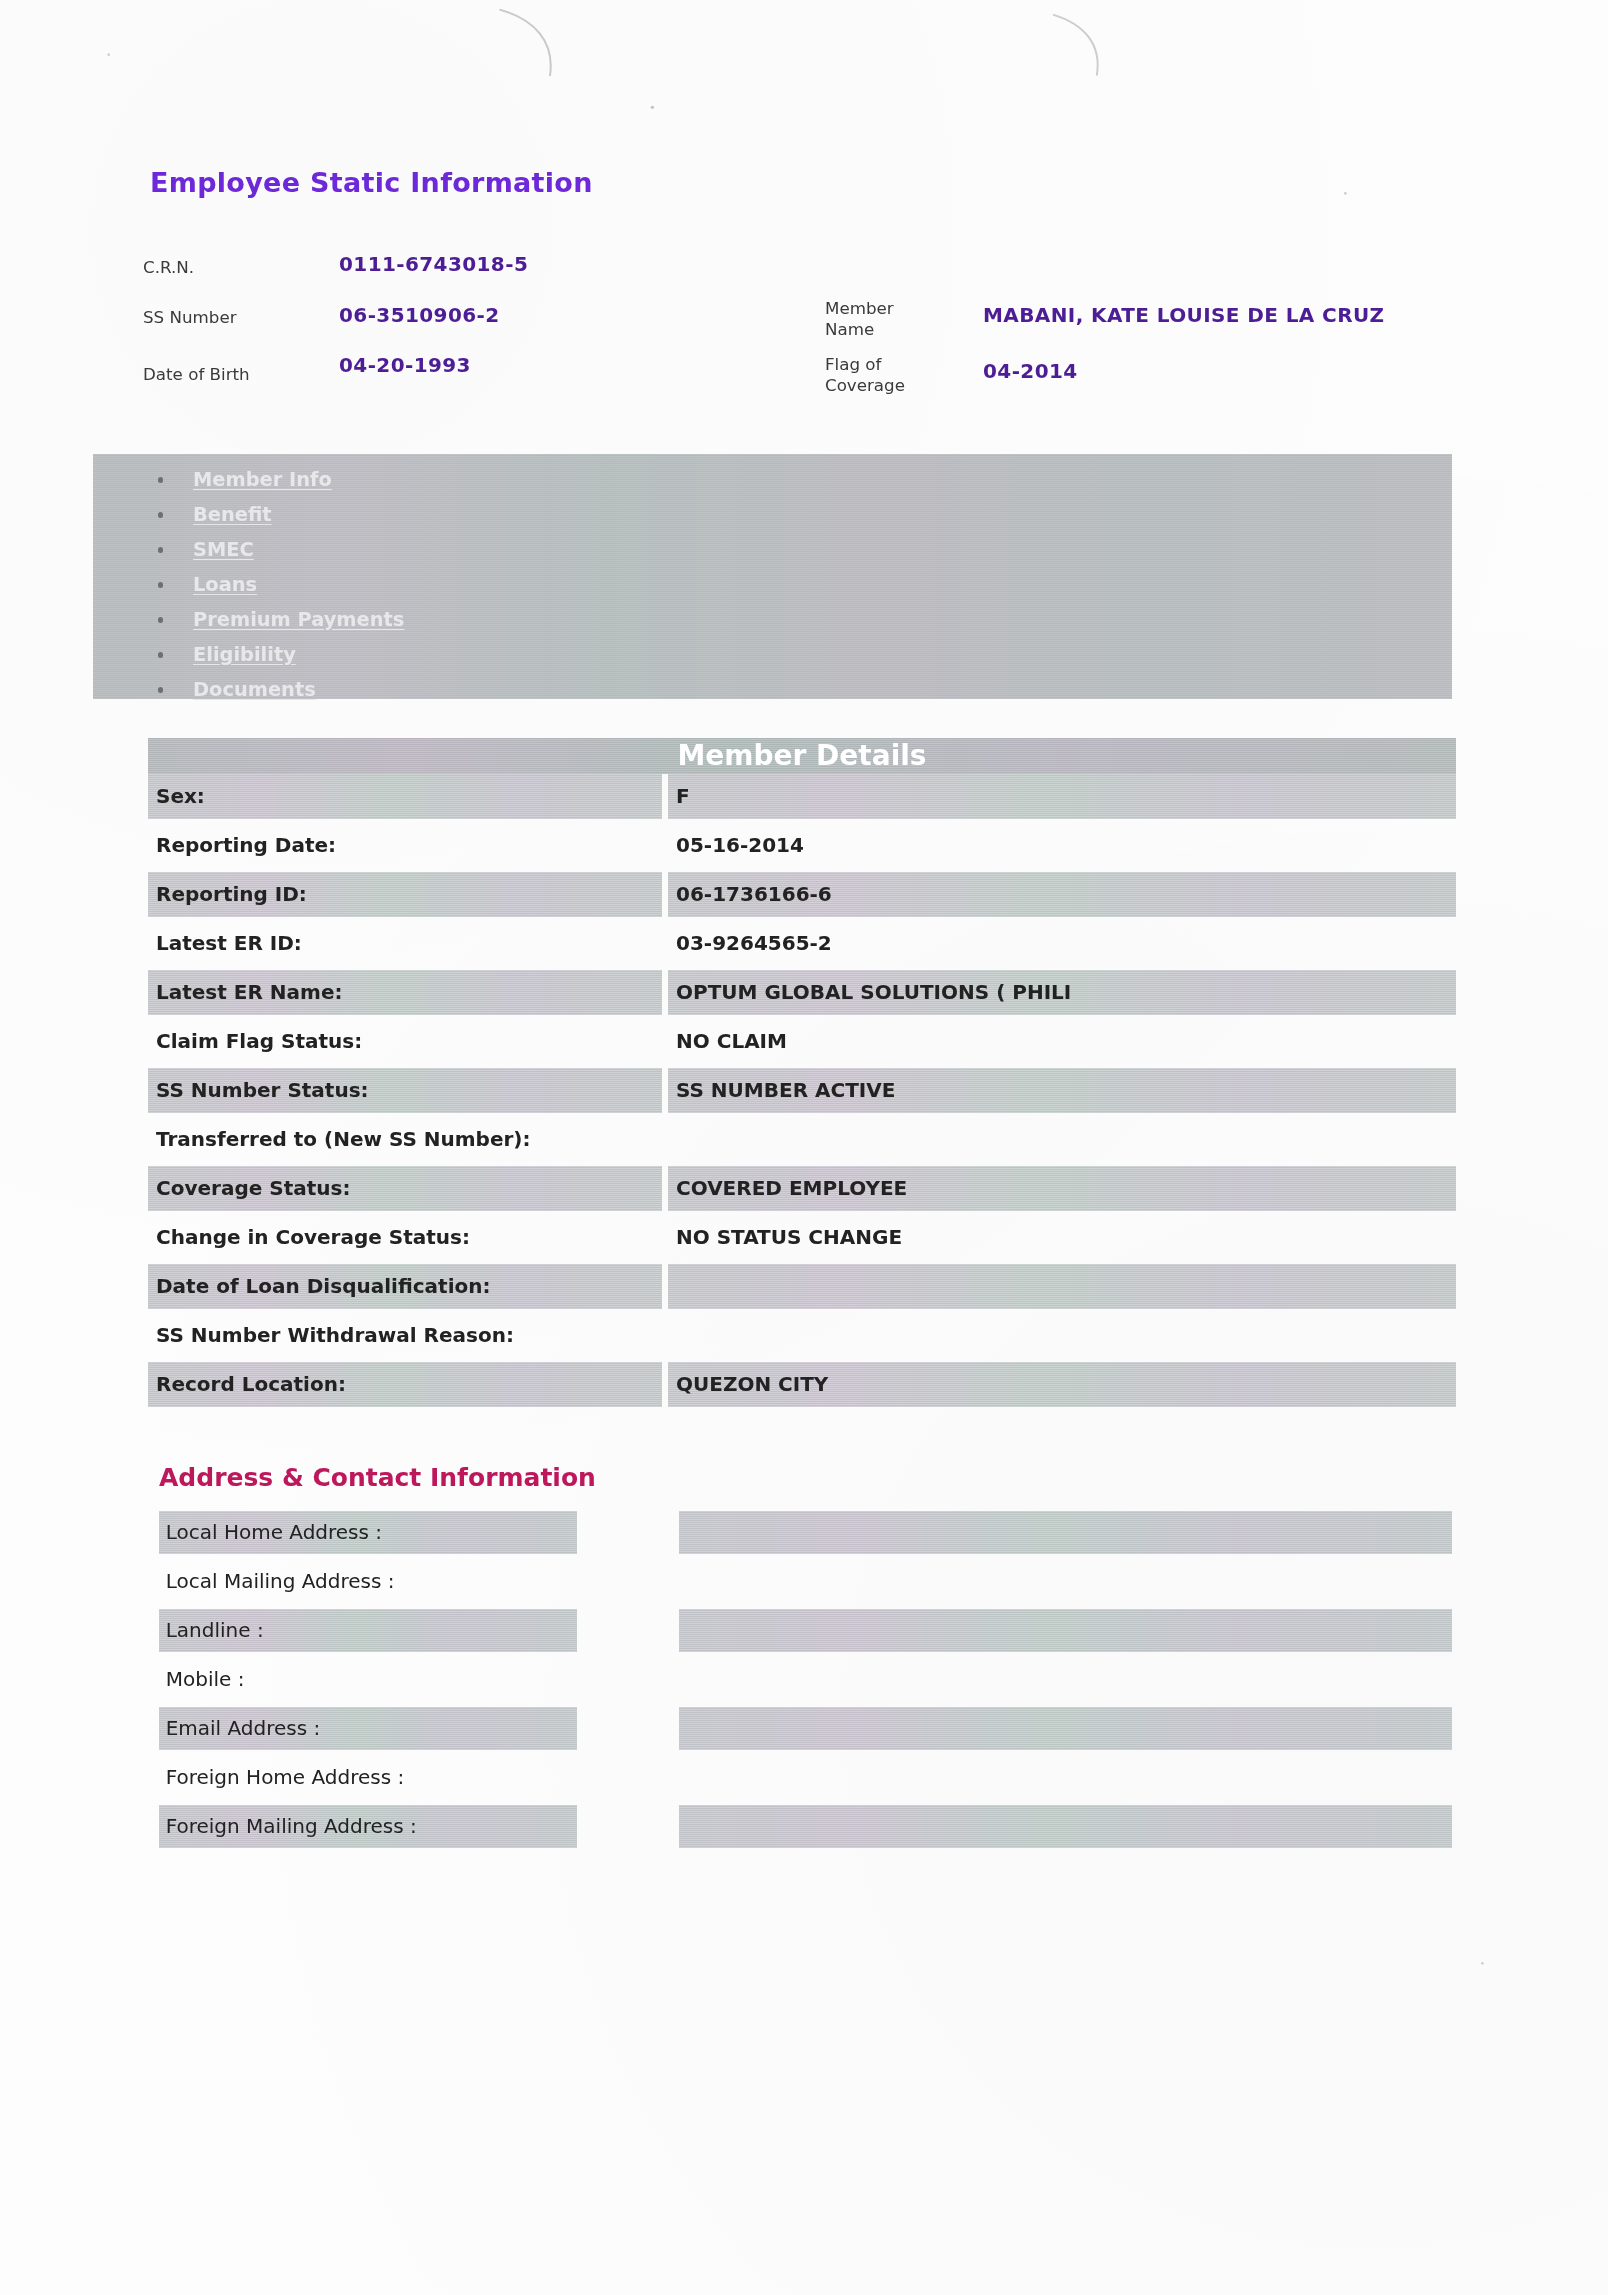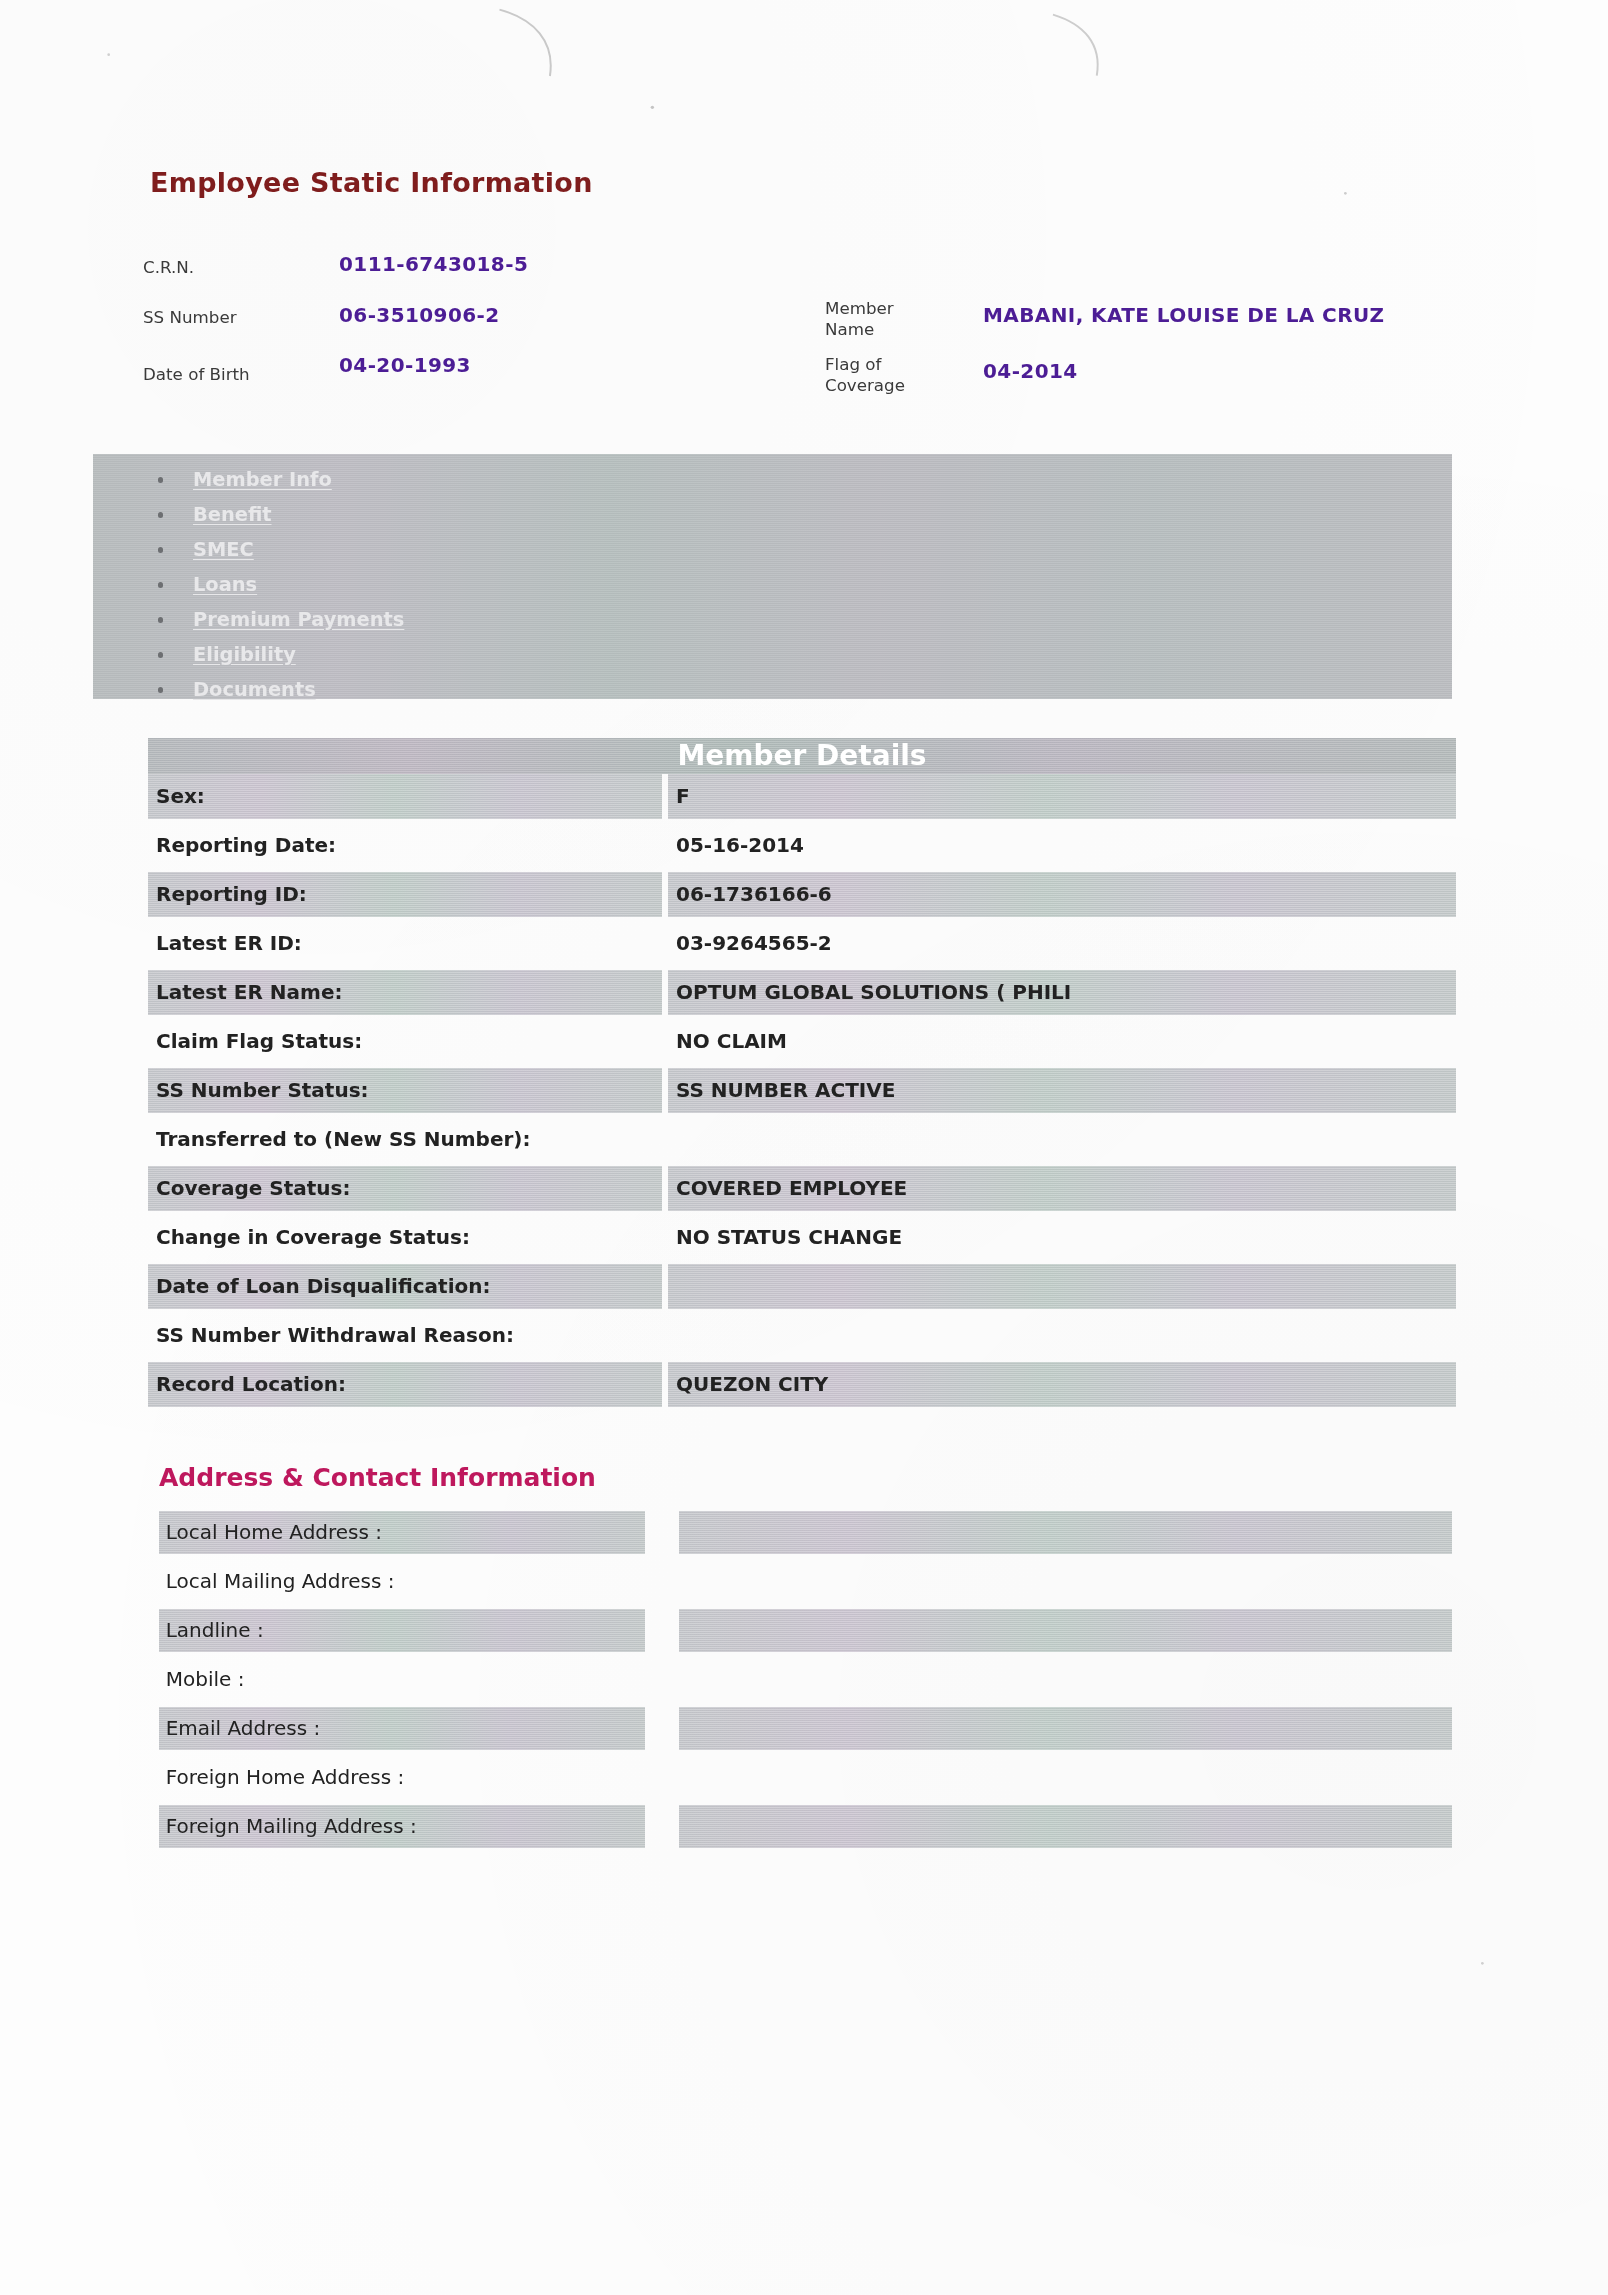--- a/index.html
+++ b/index.html
@@ -49,21 +49,21 @@
   }
 
   
   .doc-title {
     position: absolute;
     left: 150px;
     top: 167px;
     font-size: 27px;
     font-weight: bold;
     letter-spacing: 0.3px;
-    color: #7f1d1d;
+    color: #6d28d9;
   }
 
   
   .hdr {
     position: absolute;
     left: 143px;
     top: 250px;
     width: 1269px;
   }
   .hdr-label {
@@ -207,21 +207,21 @@
     top: 0;
     height: 43px;
     line-height: 43px;
     font-size: 20px;
     color: #222222;
     padding-left: 6.7px;
     box-sizing: border-box;
     white-space: nowrap;
     overflow: hidden;
   }
-  .addr-row .cell-label { left: 0px;   width: 486px; }
+  .addr-row .cell-label { left: 0px;   width: 418px; }
   .addr-row .cell-value { left: 520px; width: 773px; }
 </style>
 </head>
 <body>
 
 <div class="page">
   <div class="paper-noise"></div>
 
   <div class="artefact" style="left:494px; top:6.7px;">
     <svg width="80" height="73" viewBox="0 0 120 110" fill="none">

